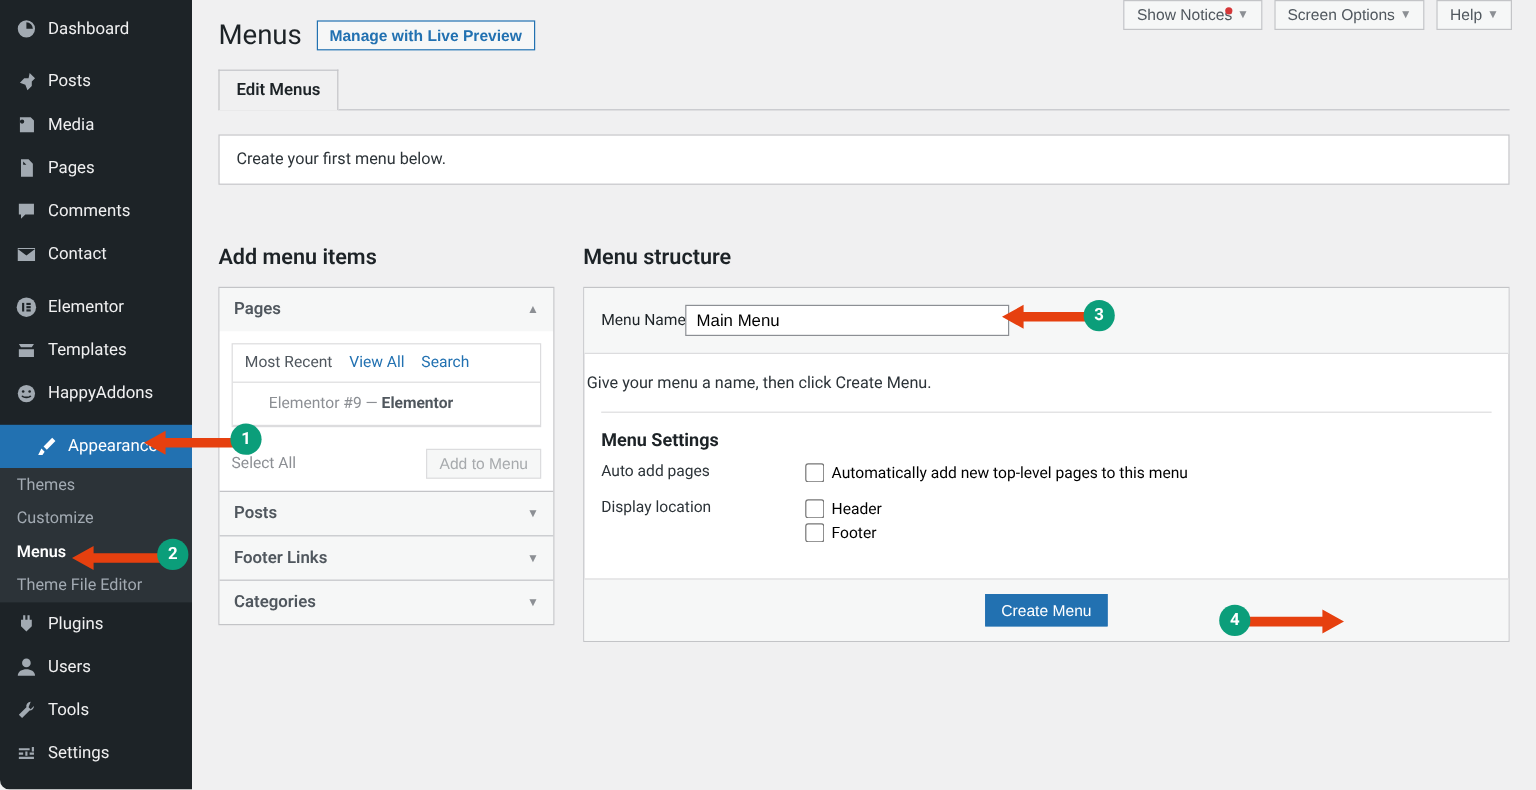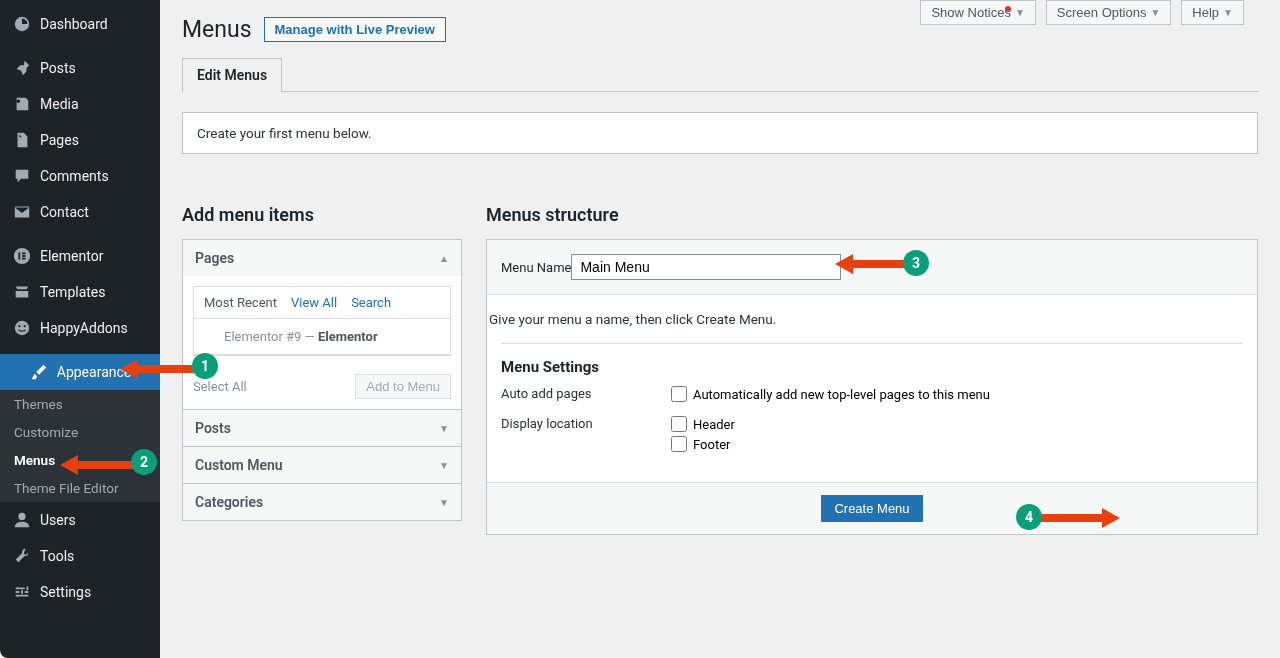--- a/index.html
+++ b/index.html
@@ -8,21 +8,21 @@
 .sidebar { width: 160px; background: #1d2327; color: #f0f0f1; flex-shrink: 0; padding-top: 6px; border-radius: 0 0 0 8px; }
 .sb-item { display: flex; align-items: center; gap: 8px; padding: 8px 12px; font-size: 14px; color: #f0f0f1; cursor: pointer; }
 .sb-item .ico { width: 20px; height: 20px; display: inline-flex; align-items: center; justify-content: center; color: #a2aab2; }
 .sb-item.active { background: #2271b1; color: #fff; justify-content: center; }
 .sb-item.active .ico { color: #fff; }
 .sb-sub { background: #2c3338; }
 .sb-sub .sb-subitem { padding: 6px 12px 6px 14px; font-size: 13.5px; color: #a2aab2; cursor: pointer; }
 .sb-sub .sb-subitem.current { color: #fff; font-weight: 600; }
 .sb-gap { height: 8px; }
 .main { flex: 1; padding: 0 22px 40px 22px; position: relative; }
-.topbar { position: absolute; right: 36px; top: 0; display: flex; gap: 10px; }
+.topbar { position: absolute; right: 20px; top: 0; display: flex; gap: 10px; }
 .topbtn { background: #f6f7f7; border: 1px solid #c3c4c7; color: #50575e; font-size: 13px; padding: 4px 10px; display: inline-flex; align-items: center; gap: 4px; cursor: pointer; position: relative; }
 .topbtn .tri { font-size: 10px; color: #8c8f94; }
 .notice-dot { width: 6px; height: 6px; background: #d63638; border-radius: 50%; position: absolute; top: 5px; right: 24px; }
 .page-head { display: flex; align-items: center; gap: 12px; padding-top: 16px; }
 .page-head h1 { font-size: 23px; font-weight: 400; color: #1d2327; }
 .preview-btn { border: 1px solid #2271b1; color: #2271b1; background: #f6f7f7; font-size: 13px; padding: 4px 10px; cursor: pointer; font-weight: 600; }
 .tabbar { margin-top: 14px; border-bottom: 1px solid #c3c4c7; }
 .tab { display: inline-block; border: 1px solid #c3c4c7; border-bottom: 1px solid #f0f0f1; background: #f0f0f1; padding: 8px 14px; font-size: 14px; font-weight: 600; color: #1d2327; position: relative; top: 1px; }
 .infobox { margin-top: 20px; border: 1px solid #c3c4c7; background: #fff; padding: 12px 14px; font-size: 13.5px; color: #2c3338; }
 .cols { display: flex; gap: 24px; margin-top: 28px; }
@@ -162,20 +162,28 @@
     </div>
     <div class="sb-sub">
       <div class="sb-subitem">Themes</div>
       <div class="sb-subitem">Customize</div>
       <div class="sb-subitem current">Menus</div>
       <div class="sb-subitem">Theme File Editor</div>
     </div>
     <div class="sb-item">
       <span class="ico">
           <svg class="icon" viewBox="0 0 20 20">
+            <path d="M7 2v4H5v6l5 5 5-5V6h-2V2h-2v4H9V2z"></path>
+          </svg>
+        </span>
+      <span>Plugins</span>
+    </div>
+    <div class="sb-item">
+      <span class="ico">
+          <svg class="icon" viewBox="0 0 20 20">
             <circle cx="10" cy="6" r="4"></circle>
             <path d="M2 18c0-4 4-6 8-6s8 2 8 6z"></path>
           </svg>
         </span>
       <span>Users</span>
     </div>
     <div class="sb-item">
       <span class="ico">
           <svg class="icon" viewBox="0 0 20 20">
             <path d="M14 2a4 4 0 00-4 5L3 14l3 3 7-7a4 4 0 004-4l-3 3-2-2z"></path>
@@ -244,32 +252,32 @@
             <div class="acc-footer">
               <span class="link-like">Select All</span>
               <button class="btn-disabled">Add to Menu</button>
             </div>
           </div>
           <div class="acc-head">
             <span>Posts</span>
             <span class="caret">▼</span>
           </div>
           <div class="acc-head">
-            <span>Custom Menu</span>
+            <span>Footer Links</span>
             <span class="caret">▼</span>
           </div>
           <div class="acc-head">
             <span>Categories</span>
             <span class="caret">▼</span>
           </div>
         </div>
       </div>
 
       <div class="col-right">
-        <div class="col-head">Menus structure</div>
+        <div class="col-head">Menu structure</div>
         <div class="structure-box">
           <div class="name-row">
             <label>Menu Name</label>
             <input type="text" value="Main Menu" style="">
           </div>
           <div class="info-text">Give your menu a name, then click Create Menu.</div>
           <div class="settings-block">
             <hr>
             <h3>Menu Settings</h3>
             <div class="setrow">

